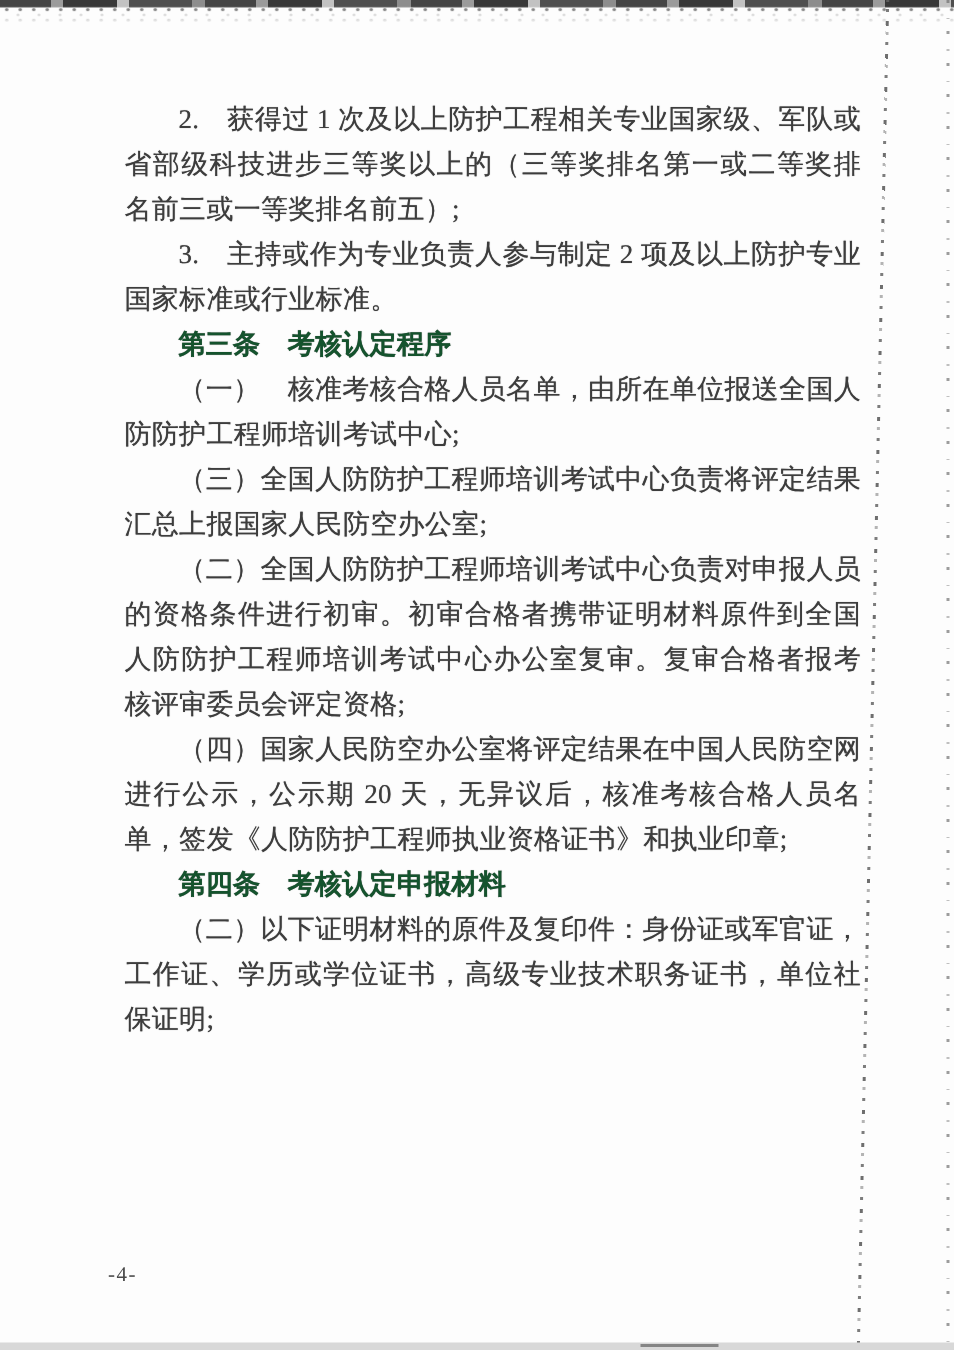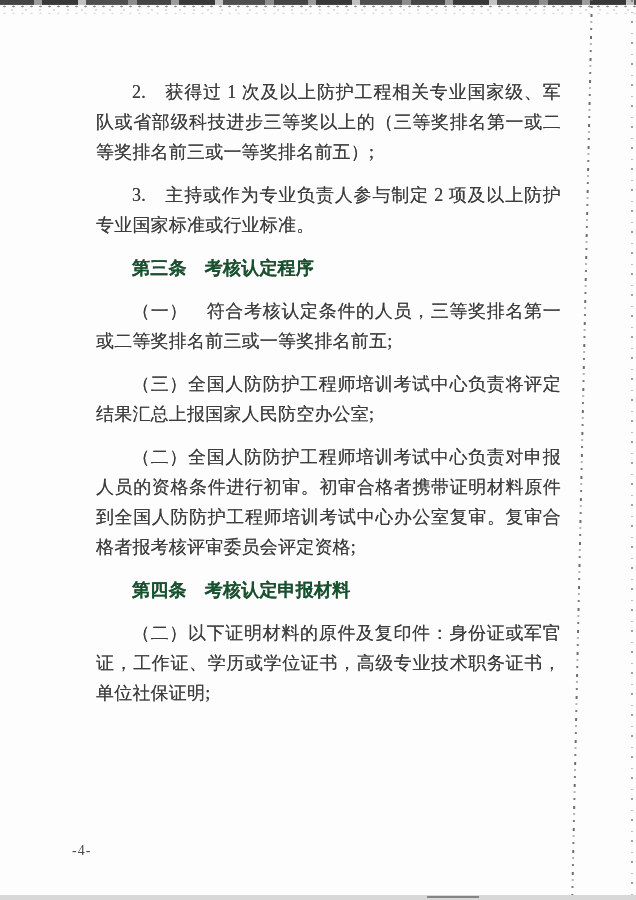--- a/index.html
+++ b/index.html
@@ -57,44 +57,45 @@
 
   
   .content {
     position: absolute; left: 83px; top: 64px; width: 491px;
     font-size: 18px; line-height: 30px;
     color: #3d3d3d;
     text-align: justify;
     letter-spacing: 0.2px;
     text-shadow: 0 0 0.5px rgba(70,70,70,.85);
   }
-  .content p { margin: 13px; text-indent: 2em; }
+  .content p { margin: 0; text-indent: 2em; }
   .content p.heading { font-weight: bold; color: #14532d; }
 
   .page-number {
     position: absolute; left: 72px; top: 843px;
     font-size: 14px; line-height: 16px;
     color: #4a4a4a; letter-spacing: 1px;
   }
 </style>
 </head>
 <body>
 
 <div class="page">
   <div class="scan-top"></div>
   <div class="scan-line-main"></div>
   <div class="scan-line-edge"></div>
 
   <div class="content">
       <p class="line para">2.　获得过 1 次及以上防护工程相关专业国家级、军队或省部级科技进步三等奖以上的（三等奖排名第一或二等奖排名前三或一等奖排名前五）;</p>
       <p class="line para">3.　主持或作为专业负责人参与制定 2 项及以上防护专业国家标准或行业标准。</p>
       <p class="line heading">第三条　考核认定程序</p>
-      <p class="line para">（一）　符合考核认定条件的人员，三等奖排名第一或二等奖排名前三或一等奖排名前五;</p>
+      <p class="line para">（一）　核准考核合格人员名单，由所在单位报送全国人防防护工程师培训考试中心;</p>
       <p class="line para">（三）全国人防防护工程师培训考试中心负责将评定结果汇总上报国家人民防空办公室;</p>
       <p class="line para">（二）全国人防防护工程师培训考试中心负责对申报人员的资格条件进行初审。初审合格者携带证明材料原件到全国人防防护工程师培训考试中心办公室复审。复审合格者报考核评审委员会评定资格;</p>
+      <p class="line para">（四）国家人民防空办公室将评定结果在中国人民防空网进行公示，公示期 20 天，无异议后，核准考核合格人员名单，签发《人防防护工程师执业资格证书》和执业印章;</p>
       <p class="line heading">第四条　考核认定申报材料</p>
       <p class="line para">（二）以下证明材料的原件及复印件：身份证或军官证，工作证、学历或学位证书，高级专业技术职务证书，单位社保证明;</p>
     </div>
 
   <div class="page-number">-4-</div>
 
   <div class="scan-bottom"></div>
   <div class="scan-bottom-dash"></div>
 </div>
 

